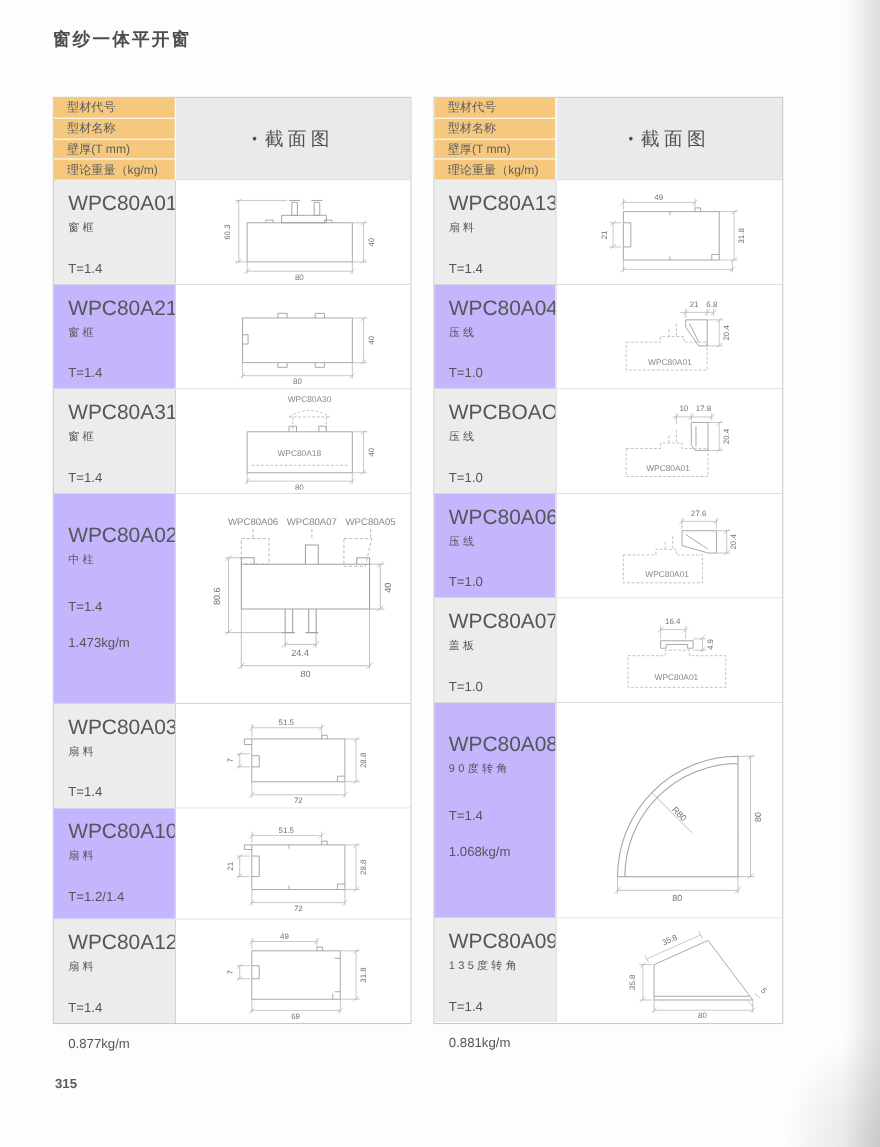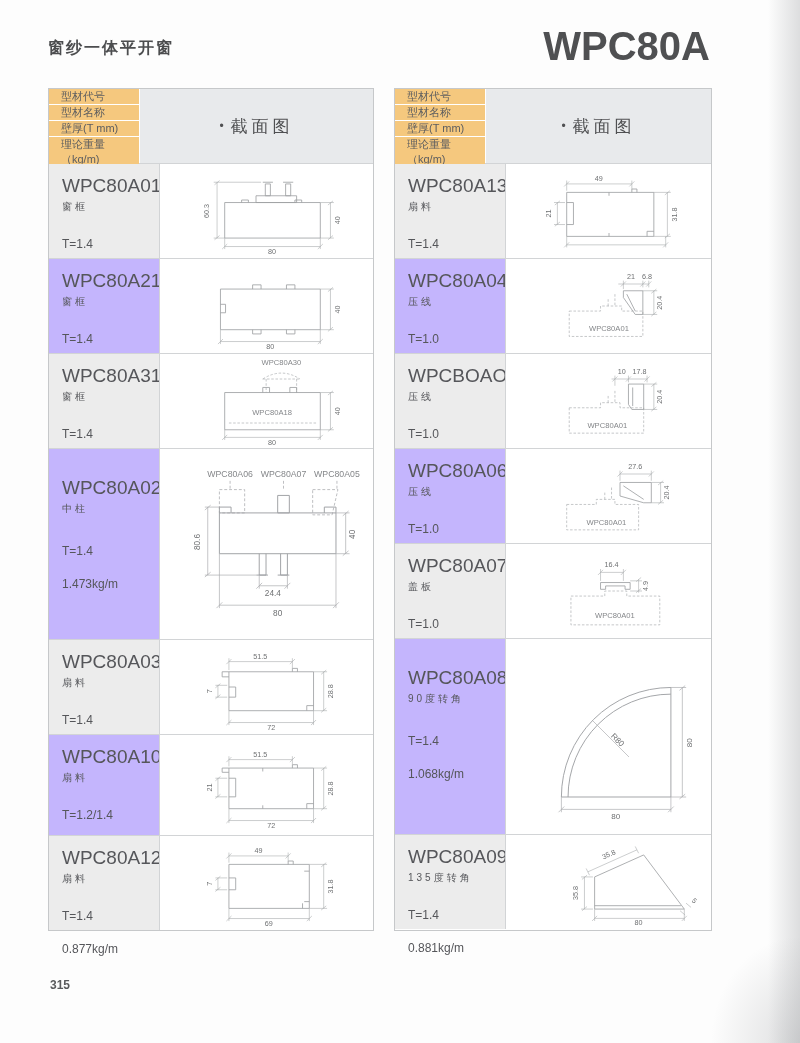--- a/index.html
+++ b/index.html
@@ -1,28 +1,28 @@
 <!DOCTYPE html>
 <html><head>
 <meta charset="utf-8">
 <style>
   html,body{margin:0;padding:0;}
   body{
     width:800px;height:1043px;position:relative;background:#fdfdfd;
     font-family:"Liberation Sans","DejaVu Sans",sans-serif;color:#55565a;overflow:hidden;
   }
-  .page-header{position:absolute;top:26px;left:48px;width:662px;display:flex;justify-content:space-between;align-items:flex-start;}
+  .page-header{position:absolute;top:14px;left:48px;width:662px;display:flex;justify-content:space-between;align-items:flex-end;}
   .title-cn{font-size:16px;font-weight:bold;color:#4c4d4f;letter-spacing:2px;margin-top:12px;}
   .title-model{font-size:40px;font-weight:bold;color:#4f5052;letter-spacing:0px;line-height:1;}
   .tables{position:absolute;top:88px;left:48px;display:flex;gap:20px;}
   .ptable{background:#fff;border:1px solid #c6c8ca;}
   .ptable.left{width:324px;}
   .ptable.right{width:316px;}
   .header-row{display:flex;height:74px;}
-  .hlabels{width:90px;display:flex;flex-direction:column;background:#fff;}
+  .hlabels{width:110px;display:flex;flex-direction:column;background:#fff;}
   .hlabel{flex:1;background:#f5c87e;margin-bottom:1px;display:flex;align-items:center;padding-left:12px;font-size:11px;color:#5c5d5f;}
   .hlabel:last-child{margin-bottom:0;}
   .hsection{flex:1;background:#e8eaec;border-left:1px solid #ffffff;display:flex;align-items:center;justify-content:center;font-size:17px;color:#4f5052;letter-spacing:4px;}
   .hsection .bullet{font-size:12px;margin-right:7px;letter-spacing:0;}
   .prow{display:flex;border-top:1px solid #d2d4d6;}
   .r-std{height:94px;}
   .r-a10{height:100px;}
   .r-tall{height:190px;}
   .r-a08{height:195px;}
   .pinfo{width:110px;box-sizing:border-box;padding:11px 4px 0 13px;}
@@ -46,21 +46,20 @@
   .dim{stroke:#a9abae;fill:none;stroke-width:0.7;}
   .dsh{stroke:#b4b6b9;fill:none;stroke-width:0.9;stroke-dasharray:3,2;}
   .dt{font-size:8.5px;fill:#6e7072;}
   .rf{font-size:9px;fill:#85878a;}
 </style>
 </head>
 <body>
 
 <div class="page-header">
   <div class="title-cn">窗纱一体平开窗</div>
-  <div class="title-model">WPC80A</div>
 </div>
 
 <div class="tables">
 
   <div class="ptable left">
     <div class="header-row">
       <div class="hlabels">
         <div class="hlabel">型材代号</div>
         <div class="hlabel">型材名称</div>
         <div class="hlabel">壁厚(T mm)</div>

